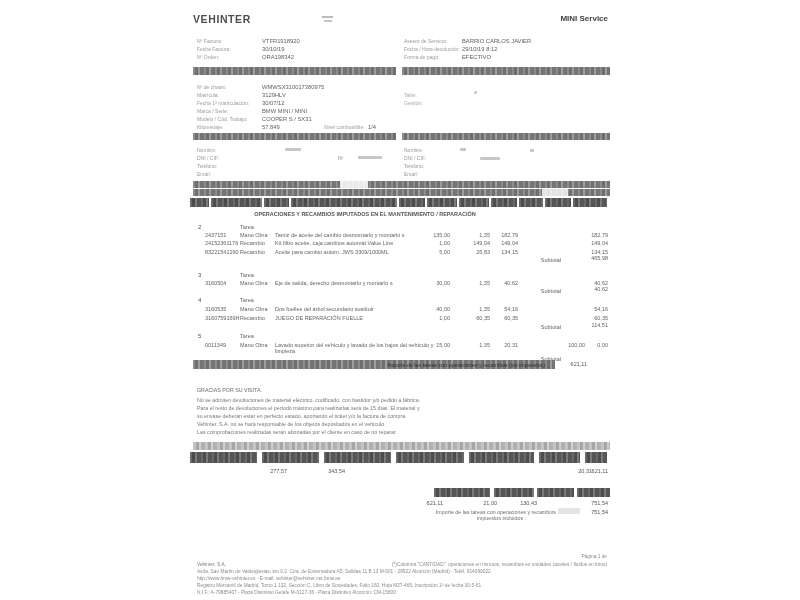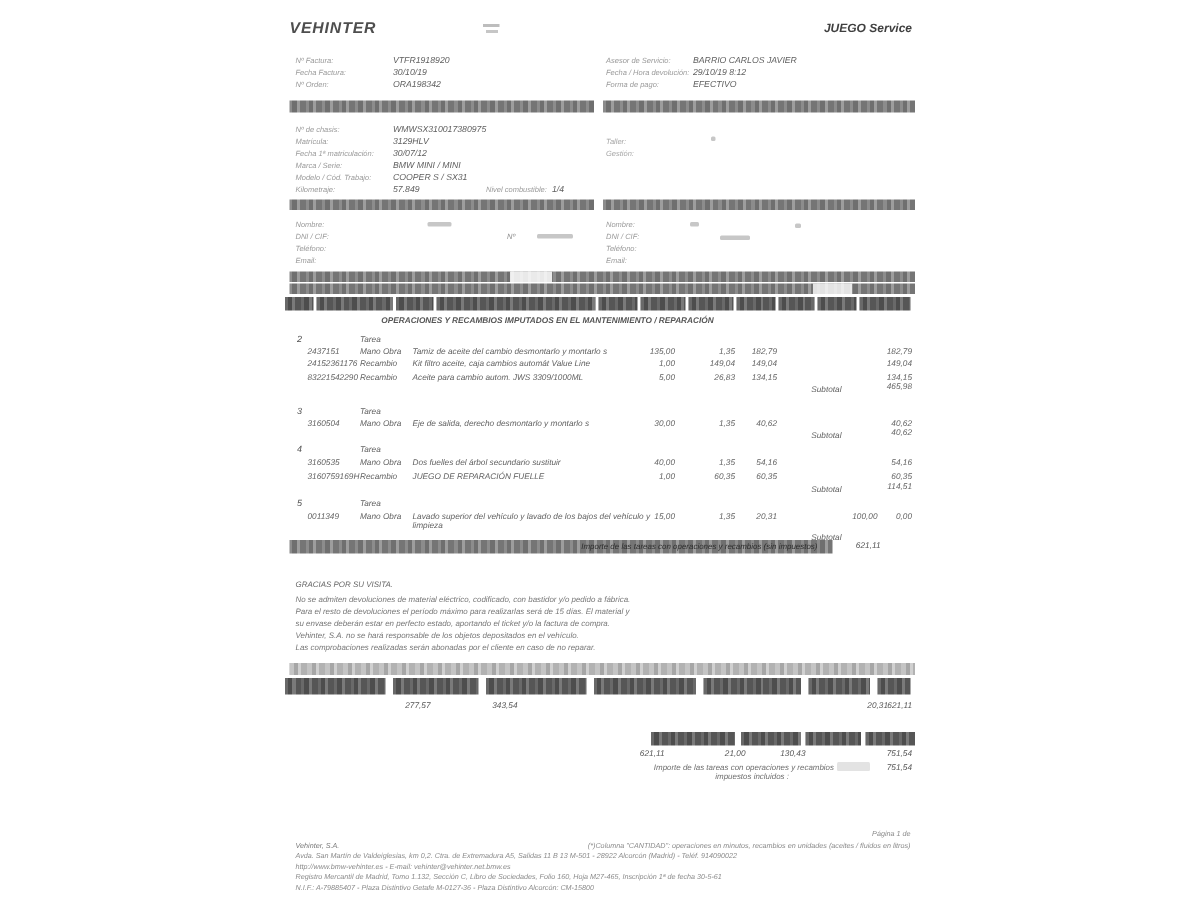--- a/index.html
+++ b/index.html
@@ -1,17 +1,17 @@
 <!DOCTYPE html>
 <html><head>
 <meta charset="utf-8">
 <style>
   html,body{margin:0;padding:0;background:#ffffff;}
   body{width:800px;height:600px;overflow:hidden;font-family:"Liberation Sans",sans-serif;}
-  .page{position:relative;width:800px;height:494px;background:#fff;font-style:italic;}
+  .page{position:relative;width:800px;height:494px;background:#fff;}
   .doc{position:absolute;left:190px;top:0;width:420px;height:600px;filter:blur(0.2px);}
   .abs{position:absolute;white-space:nowrap;}
   .dealer{font-size:10.5px;font-weight:bold;color:#4e4e4e;letter-spacing:.6px;}
   .brand{font-size:8px;font-weight:bold;color:#3f3f3f;}
   .lbl{color:#9a9a9a;font-size:5px;}
   .lbl2{color:#a8a8a8;font-size:5px;}
   .val{color:#5f5f5f;font-size:5.8px;}
   .it{font-size:5.5px;color:#636363;}
   .itnum{font-size:6px;color:#4f4f4f;}
   .desc{white-space:normal;line-height:6px;}
@@ -31,21 +31,21 @@
 <body>
 
 <div class="page">
   <div class="doc" id="doc">
 
     <div class="abs dealer" style="left:3px;top:13px">VEHINTER</div>
     <div class="abs" style="left:132px;top:16px">
       <div style="width:11px;height:2px;background:#bdbdbd;filter:blur(.4px)"></div>
       <div style="width:8px;height:2px;background:#c6c6c6;margin-top:1.5px;margin-left:2px;filter:blur(.4px)"></div>
     </div>
-    <div class="abs brand" style="right:2px;top:14px">JUEGO Service</div>
+    <div class="abs brand" style="right:2px;top:14px">MINI Service</div>
 
     <div id="invoice-info">
         <div class="abs lbl" style="left: 7px; top: 38px;">Nº Factura:</div>
         <div class="abs val" style="left: 72px; top: 37.5px;">VTFR1918920</div>
         <div class="abs lbl" style="left: 7px; top: 46px;">Fecha Factura:</div>
         <div class="abs val" style="left: 72px; top: 45.5px;">30/10/19</div>
         <div class="abs lbl" style="left: 7px; top: 54px;">Nº Orden:</div>
         <div class="abs val" style="left: 72px; top: 53.5px;">ORA198342</div>
         <div class="abs lbl" style="left: 214px; top: 38px;">Asesor de Servicio:</div>
         <div class="abs val" style="left: 272px; top: 37.5px;">BARRIO CARLOS JAVIER</div>

